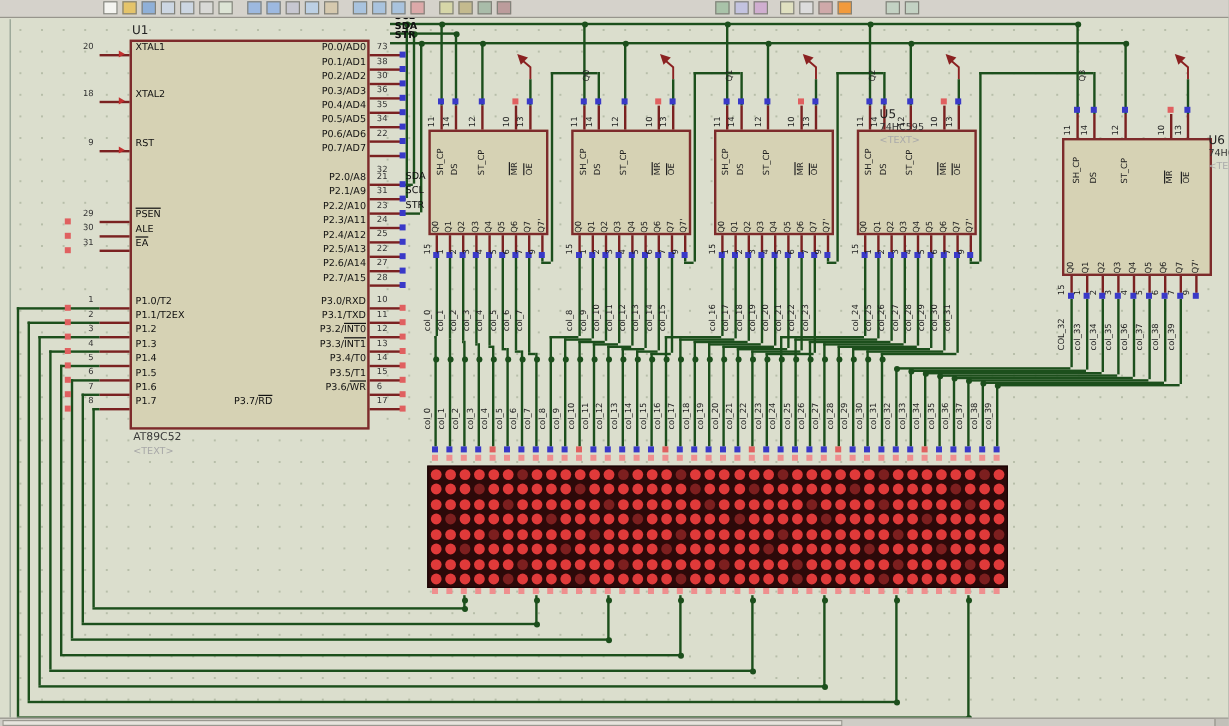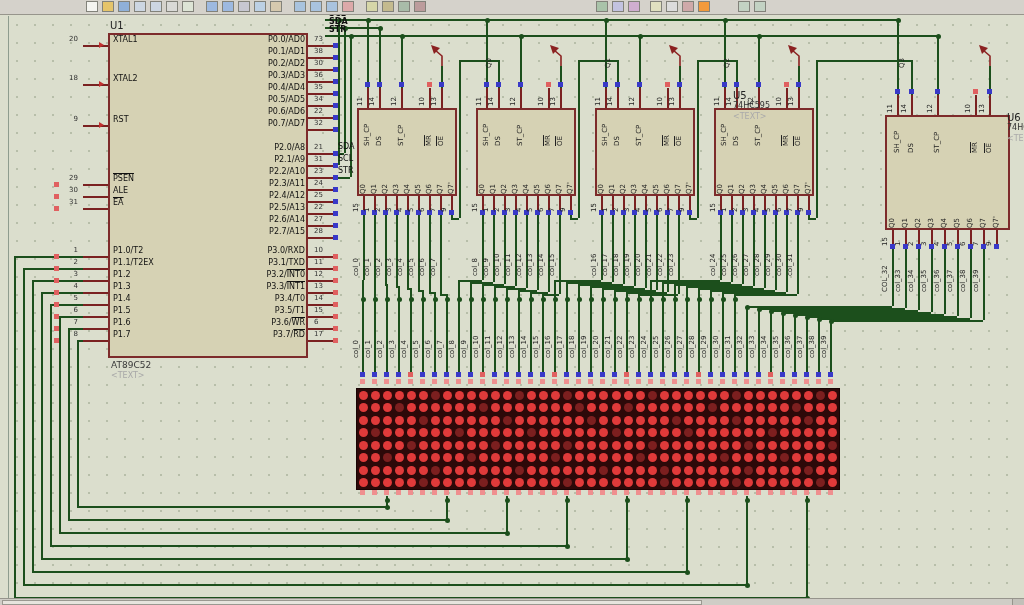--- a/index.html
+++ b/index.html
@@ -489,21 +489,21 @@
       <div class="lbl" style="left: 195px; top: 84px; font-size: 8px; color: rgb(17, 17, 17); width: 110px; text-align: right;"><span>P0.4/AD4</span></div>
       <div class="pin" style="left: 308px; top: 105px; width: 27px; height: 2px;"></div>
       <div class="lbl" style="left: 314px; top: 96px; font-size: 7px; color: rgb(51, 51, 51);">34</div>
       <div class="sq" style="left: 333px; top: 103px; background: rgb(57, 57, 200);"></div>
       <div class="lbl" style="left: 195px; top: 96px; font-size: 8px; color: rgb(17, 17, 17); width: 110px; text-align: right;"><span>P0.5/AD5</span></div>
       <div class="pin" style="left: 308px; top: 117px; width: 27px; height: 2px;"></div>
       <div class="lbl" style="left: 314px; top: 108px; font-size: 7px; color: rgb(51, 51, 51);">22</div>
       <div class="sq" style="left: 333px; top: 115px; background: rgb(57, 57, 200);"></div>
       <div class="lbl" style="left: 195px; top: 108px; font-size: 8px; color: rgb(17, 17, 17); width: 110px; text-align: right;"><span>P0.6/AD6</span></div>
       <div class="pin" style="left: 308px; top: 129px; width: 27px; height: 2px;"></div>
-      <div class="lbl" style="left: 314px; top: 120px; font-size: 7px; color: rgb(51, 51, 51);">32</div>
+      <div class="lbl" style="left: 314px; top: 138px; font-size: 7px; color: rgb(51, 51, 51);">32</div>
       <div class="sq" style="left: 333px; top: 127px; background: rgb(57, 57, 200);"></div>
       <div class="lbl" style="left: 195px; top: 120px; font-size: 8px; color: rgb(17, 17, 17); width: 110px; text-align: right;"><span>P0.7/AD7</span></div>
       <div class="pin" style="left: 308px; top: 153px; width: 27px; height: 2px;"></div>
       <div class="lbl" style="left: 314px; top: 144px; font-size: 7px; color: rgb(51, 51, 51);">21</div>
       <div class="sq" style="left: 333px; top: 151px; background: rgb(57, 57, 200);"></div>
       <div class="lbl" style="left: 195px; top: 144px; font-size: 8px; color: rgb(17, 17, 17); width: 110px; text-align: right;"><span>P2.0/A8</span></div>
       <div class="pin" style="left: 308px; top: 165px; width: 27px; height: 2px;"></div>
       <div class="lbl" style="left: 314px; top: 156px; font-size: 7px; color: rgb(51, 51, 51);">31</div>
       <div class="sq" style="left: 333px; top: 163px; background: rgb(57, 57, 200);"></div>
       <div class="lbl" style="left: 195px; top: 156px; font-size: 8px; color: rgb(17, 17, 17); width: 110px; text-align: right;"><span>P2.1/A9</span></div>
@@ -555,21 +555,21 @@
       <div class="lbl" style="left: 314px; top: 307px; font-size: 7px; color: rgb(51, 51, 51);">15</div>
       <div class="sq" style="left: 333px; top: 314px; background: rgb(224, 96, 96);"></div>
       <div class="lbl" style="left: 195px; top: 307px; font-size: 8px; color: rgb(17, 17, 17); width: 110px; text-align: right;"><span>P3.5/T1</span></div>
       <div class="pin" style="left: 308px; top: 328px; width: 27px; height: 2px;"></div>
       <div class="lbl" style="left: 314px; top: 319px; font-size: 7px; color: rgb(51, 51, 51);">6</div>
       <div class="sq" style="left: 333px; top: 326px; background: rgb(224, 96, 96);"></div>
       <div class="lbl" style="left: 195px; top: 319px; font-size: 8px; color: rgb(17, 17, 17); width: 110px; text-align: right;"><span>P3.6/</span><span class="ov">WR</span></div>
       <div class="pin" style="left: 308px; top: 340px; width: 27px; height: 2px;"></div>
       <div class="lbl" style="left: 314px; top: 331px; font-size: 7px; color: rgb(51, 51, 51);">17</div>
       <div class="sq" style="left: 333px; top: 338px; background: rgb(224, 96, 96);"></div>
-      <div class="lbl" style="left: 195px; top: 331px; font-size: 8px; color: rgb(17, 17, 17); width: 110px; text-align: right;"><span>P3.7/</span><span class="ov">RD</span></div>
+      <div class="lbl" style="left: 195px; top: 331px; font-size: 8px; color: rgb(17, 17, 17); width: 110px; "><span>P3.7/</span><span class="ov">RD</span></div>
       <div class="hw" style="left: 335px; top: 153px; width: 9px; height: 2px;"></div>
       <div class="vw" style="left: 344px; top: 27px; width: 2px; height: 126px;"></div>
       <div class="dotj" style="left: 342.5px; top: 25.5px;"></div>
       <div class="hw" style="left: 335px; top: 165px; width: 3px; height: 2px;"></div>
       <div class="vw" style="left: 338px; top: 19px; width: 2px; height: 146px;"></div>
       <div class="dotj" style="left: 336.5px; top: 17.5px;"></div>
       <div class="hw" style="left: 335px; top: 177px; width: 15px; height: 2px;"></div>
       <div class="vw" style="left: 350px; top: 35px; width: 2px; height: 142px;"></div>
       <div class="dotj" style="left: 348.5px; top: 33.5px;"></div>
       <div class="hw" style="left: 325px; top: 19px; width: 572px; height: 2px;"></div>

